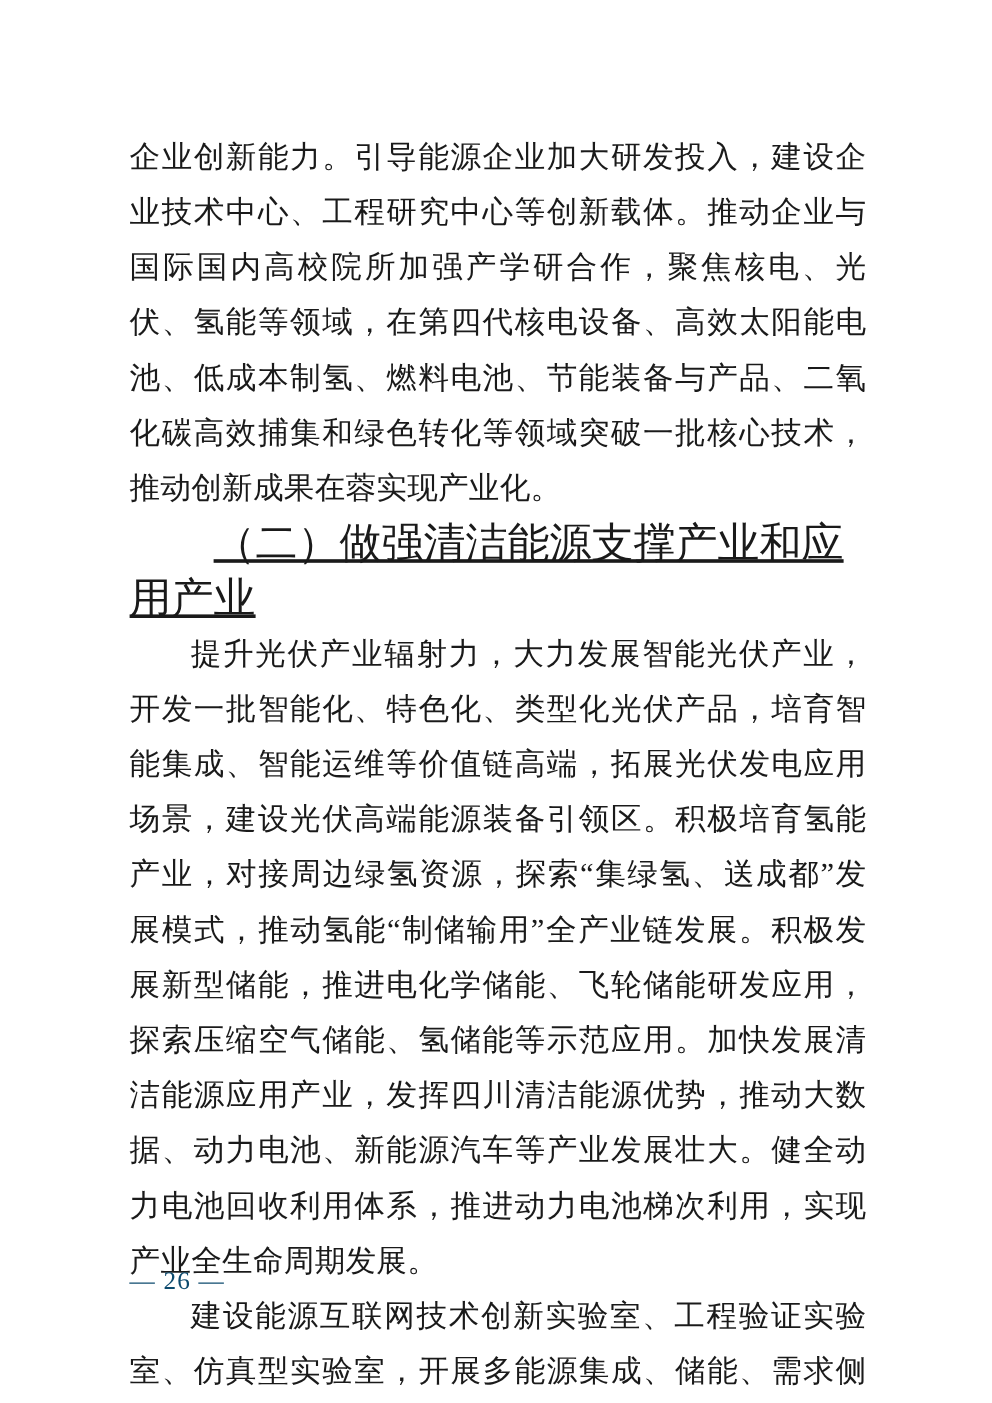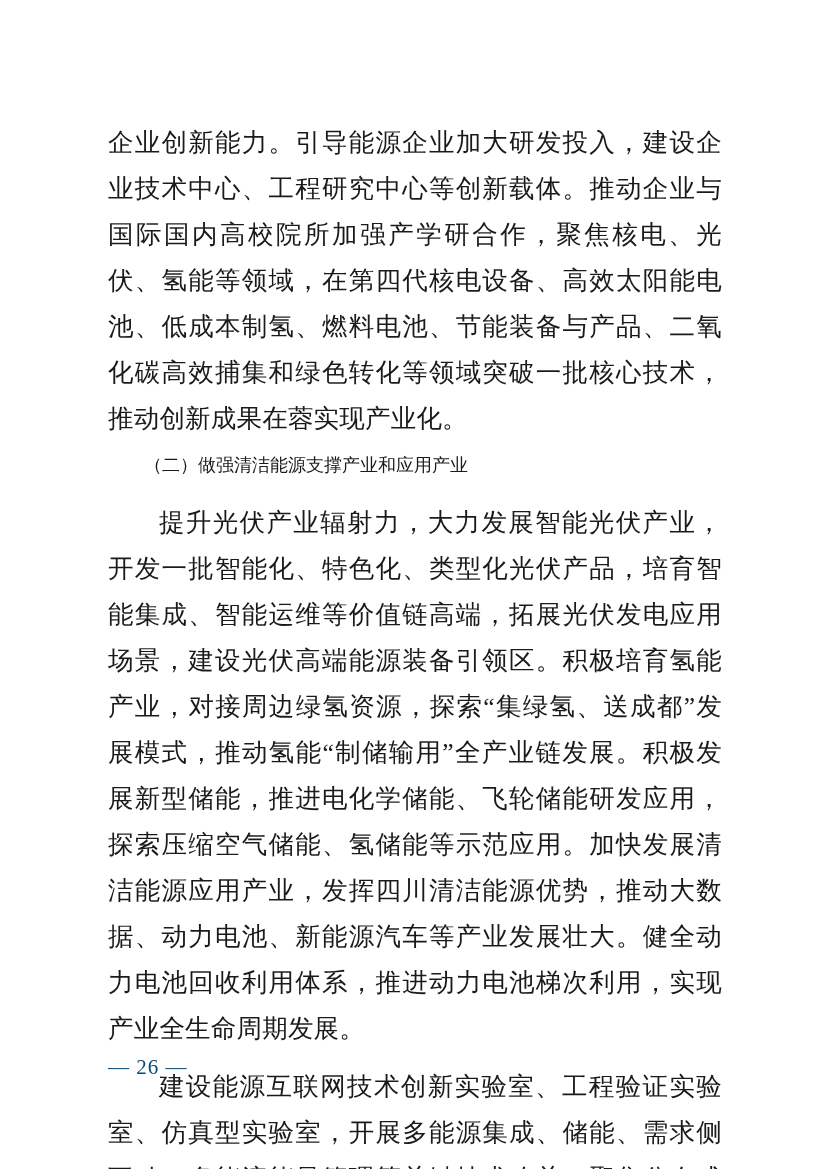--- a/index.html
+++ b/index.html
@@ -25,32 +25,33 @@
     top: 108px;
     width: 614px;
   }
   .para {
     font-size: 25.5px;
     line-height: 46px;
     color: #1a1a1a;
     text-align: justify;
     text-justify: inter-ideograph;
     letter-spacing: 0.2px;
-    margin: 12px 0 0 0;
+    margin: 0 0 0 0;
     font-family: "Liberation Serif", "DejaVu Serif", serif;
   }
   .indent {
     text-indent: 2em;
   }
   .heading {
-    font-size: 18px;
+    font-size: 35px;
     line-height: 46px;
     color: #1a1a1a;
     text-indent: 2em;
     margin: 0;
+    text-decoration: underline;
   }
   .pagenum {
     position: absolute;
     left: 108px;
     top: 1055px;
     width: 614px;
     font-size: 21px;
     color: #0c4a6e;
     letter-spacing: 1px;
     font-family: "Liberation Serif", "DejaVu Serif", serif;

